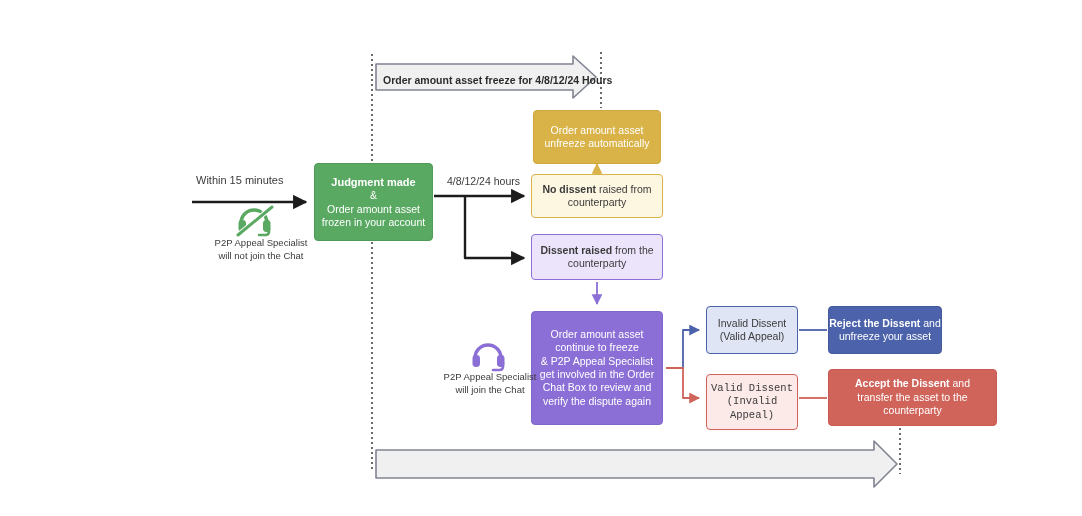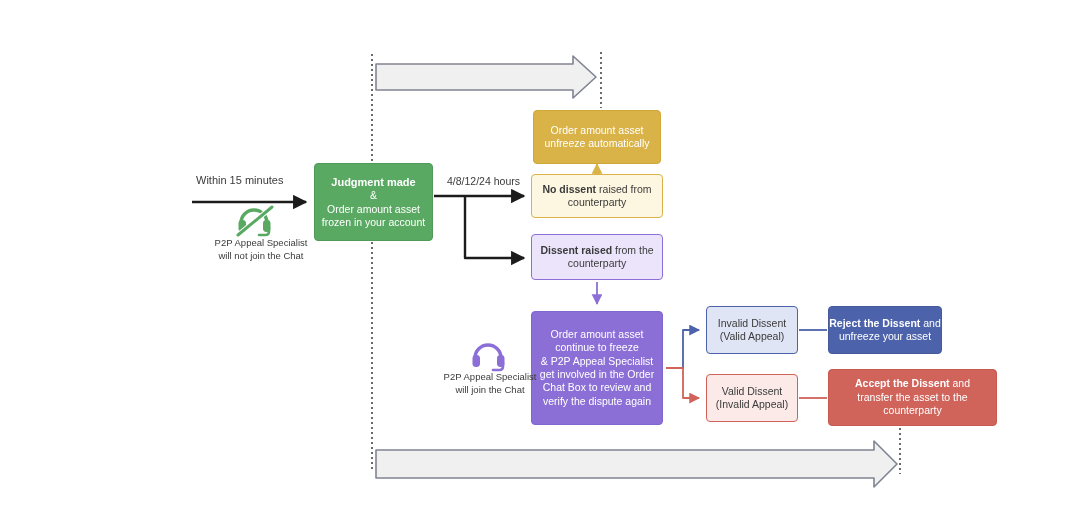--- a/index.html
+++ b/index.html
@@ -94,25 +94,26 @@
   
   #node-reject {
     left: 828px; top: 306px; width: 114px; height: 48px;
     background: #4c63ab;
     border: 1px solid #45599b;
     color: #ffffff;
     font-size: 10.5px;
   }
   
   #node-valid {
-    left: 706px; top: 374px; width: 92px; height: 48px;
+    left: 706px; top: 374px; width: 92px; height: 56px;
     background: #fbeae8;
     border: 1.5px solid #d06259;
     color: #3b3b3b;
     font-size: 10.5px;
+    font-family: Liberation Mono, monospace;
   }
   
   #node-accept {
     left: 828px; top: 369px; width: 169px; height: 57px;
     background: #d0635a;
     border: 1px solid #c75a51;
     color: #ffffff;
     font-size: 10.5px;
   }
 
@@ -213,20 +214,21 @@
 
     <path d="M666,368 L683,368 L683,330 L699,330" fill="none" stroke="#4c63ab" stroke-width="1.8" stroke-linejoin="round" marker-end="url(#arrowBlue)"></path>
 
     <path d="M666,368 L683,368 L683,398 L699,398" fill="none" stroke="#d0635a" stroke-width="1.8" stroke-linejoin="round" marker-end="url(#arrowRed)"></path>
 
     <line x1="799" y1="330" x2="827" y2="330" stroke="#4c63ab" stroke-width="1.8"></line>
 
     <line x1="799" y1="398" x2="827" y2="398" stroke="#d0635a" stroke-width="1.8"></line>
   </svg>
 
+  <div class="banner-text" id="banner-top-text">Order amount asset freeze for 4/8/12/24 Hours</div>
 
   <div class="edge-label" id="label-within">Within 15 minutes</div>
   <div class="edge-label" id="label-hours">4/8/12/24 hours</div>
 
 
   <div class="node" id="node-judgment">
     <span class="txt">
       <span class="line1">Judgment made</span><br>
       <span>&amp;</span><br>
       <span>Order amount asset</span><br>

